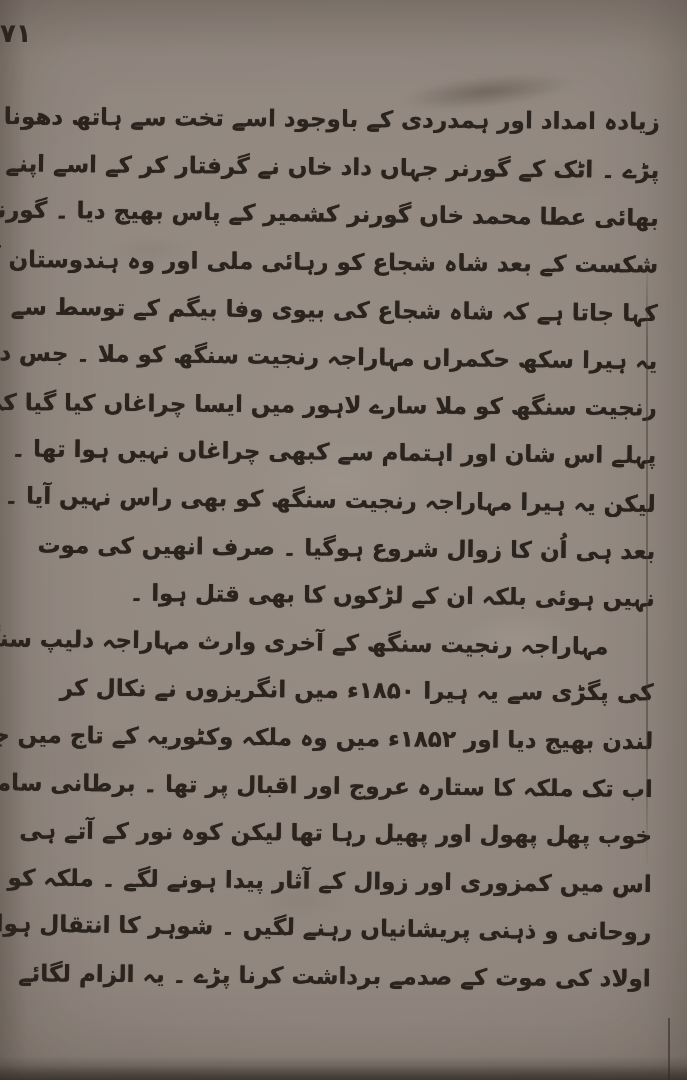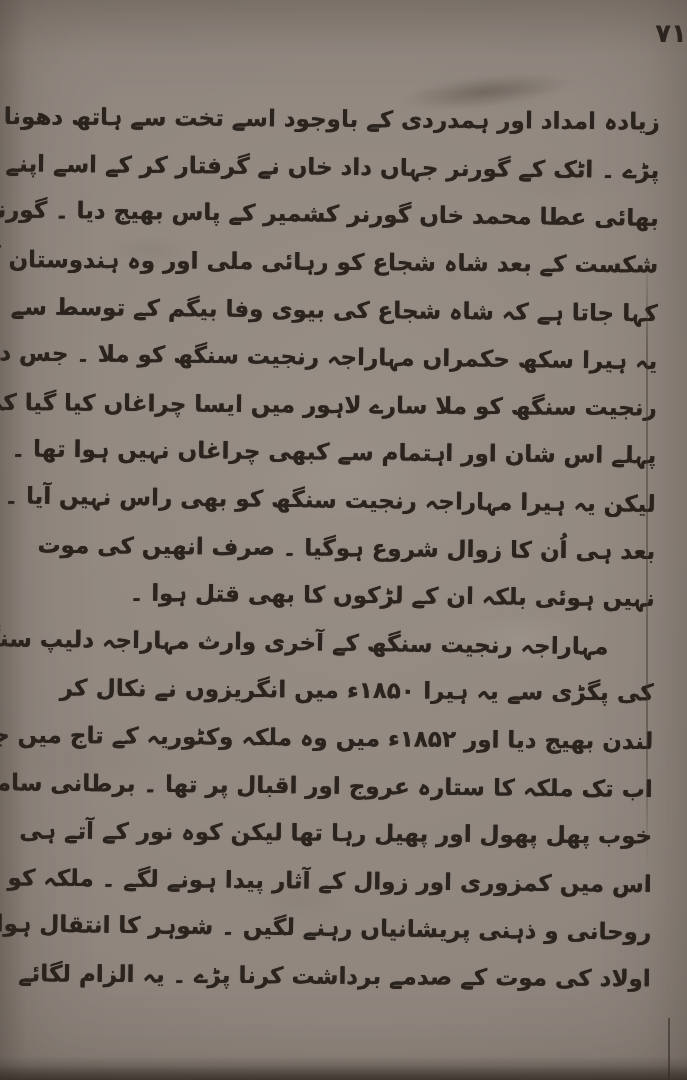--- a/index.html
+++ b/index.html
@@ -43,21 +43,21 @@
     height: 32px;
     background: radial-gradient(ellipse at center, rgba(75,64,56,0.45), rgba(0,0,0,0) 70%);
     filter: blur(2px);
     transform: rotate(-6deg);
   }
   .page-number {
     position: absolute;
     top: 18px;
     left: 0;
     width: 100%;
-    text-align: right;
+    text-align: left;
     font-size: 26px;
     font-weight: 700;
     color: var(--ink, #2b231d);
     letter-spacing: 2px;
   }
   .text-block {
     position: absolute;
     top: 96px;
     right: 27px;
     left: 66px;

